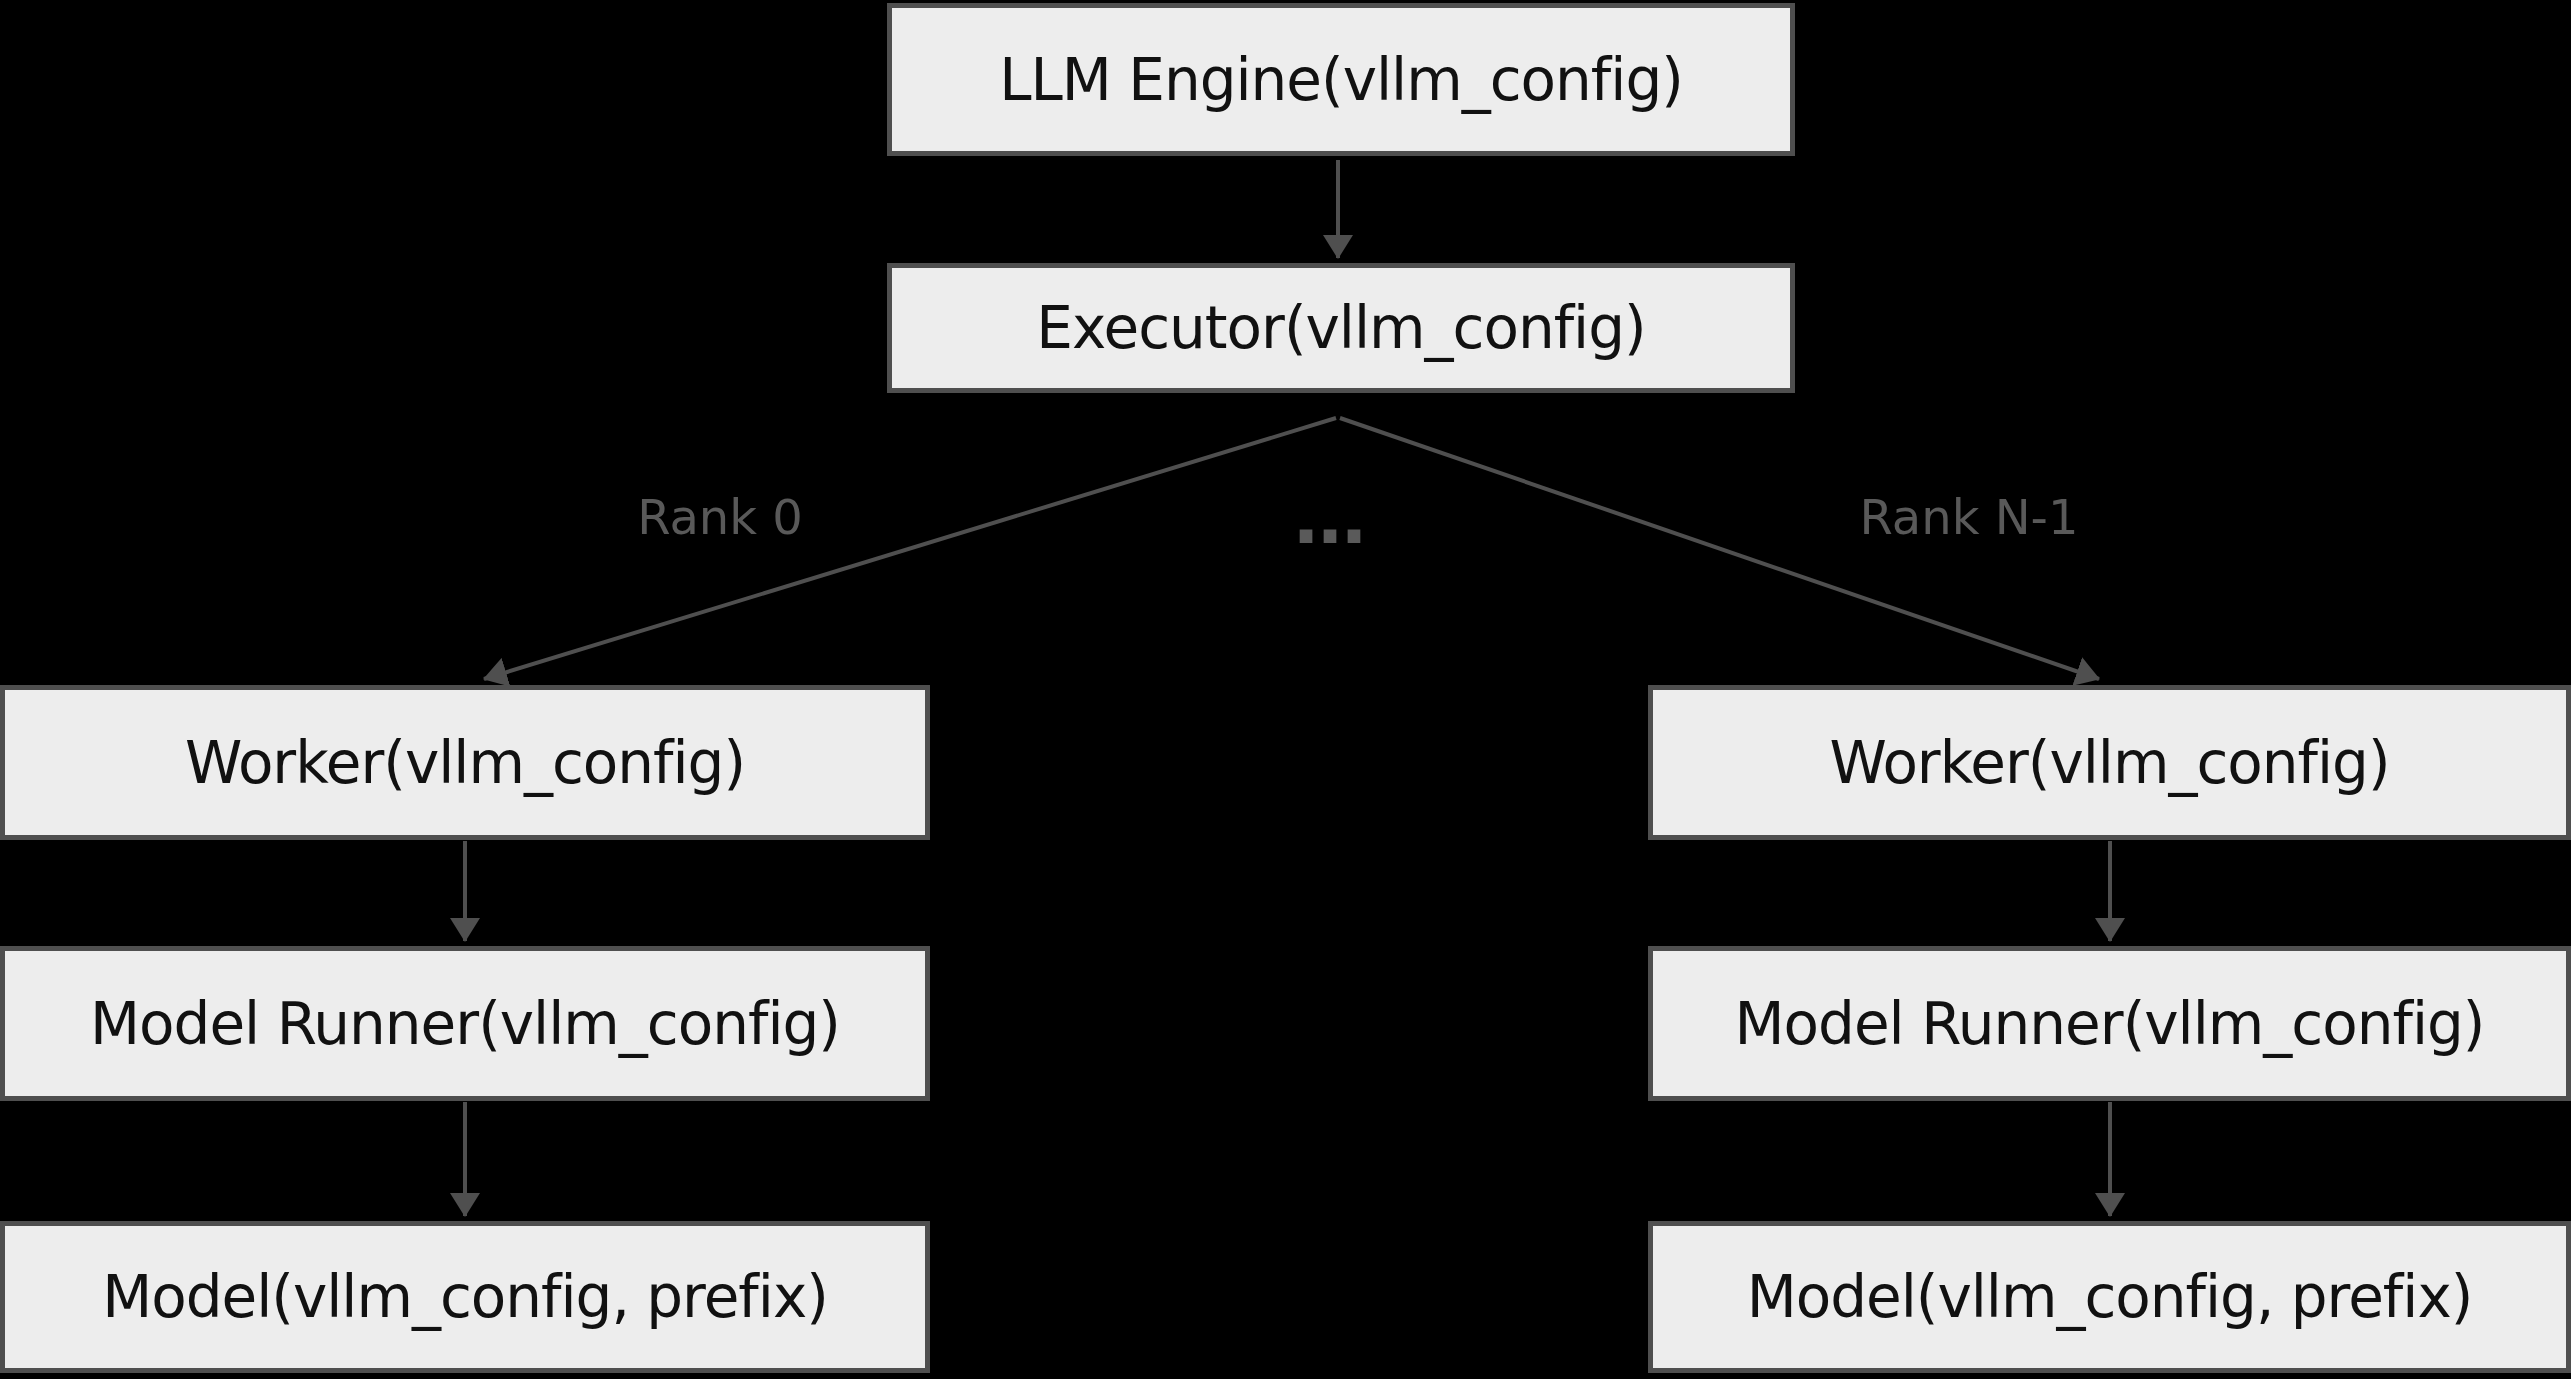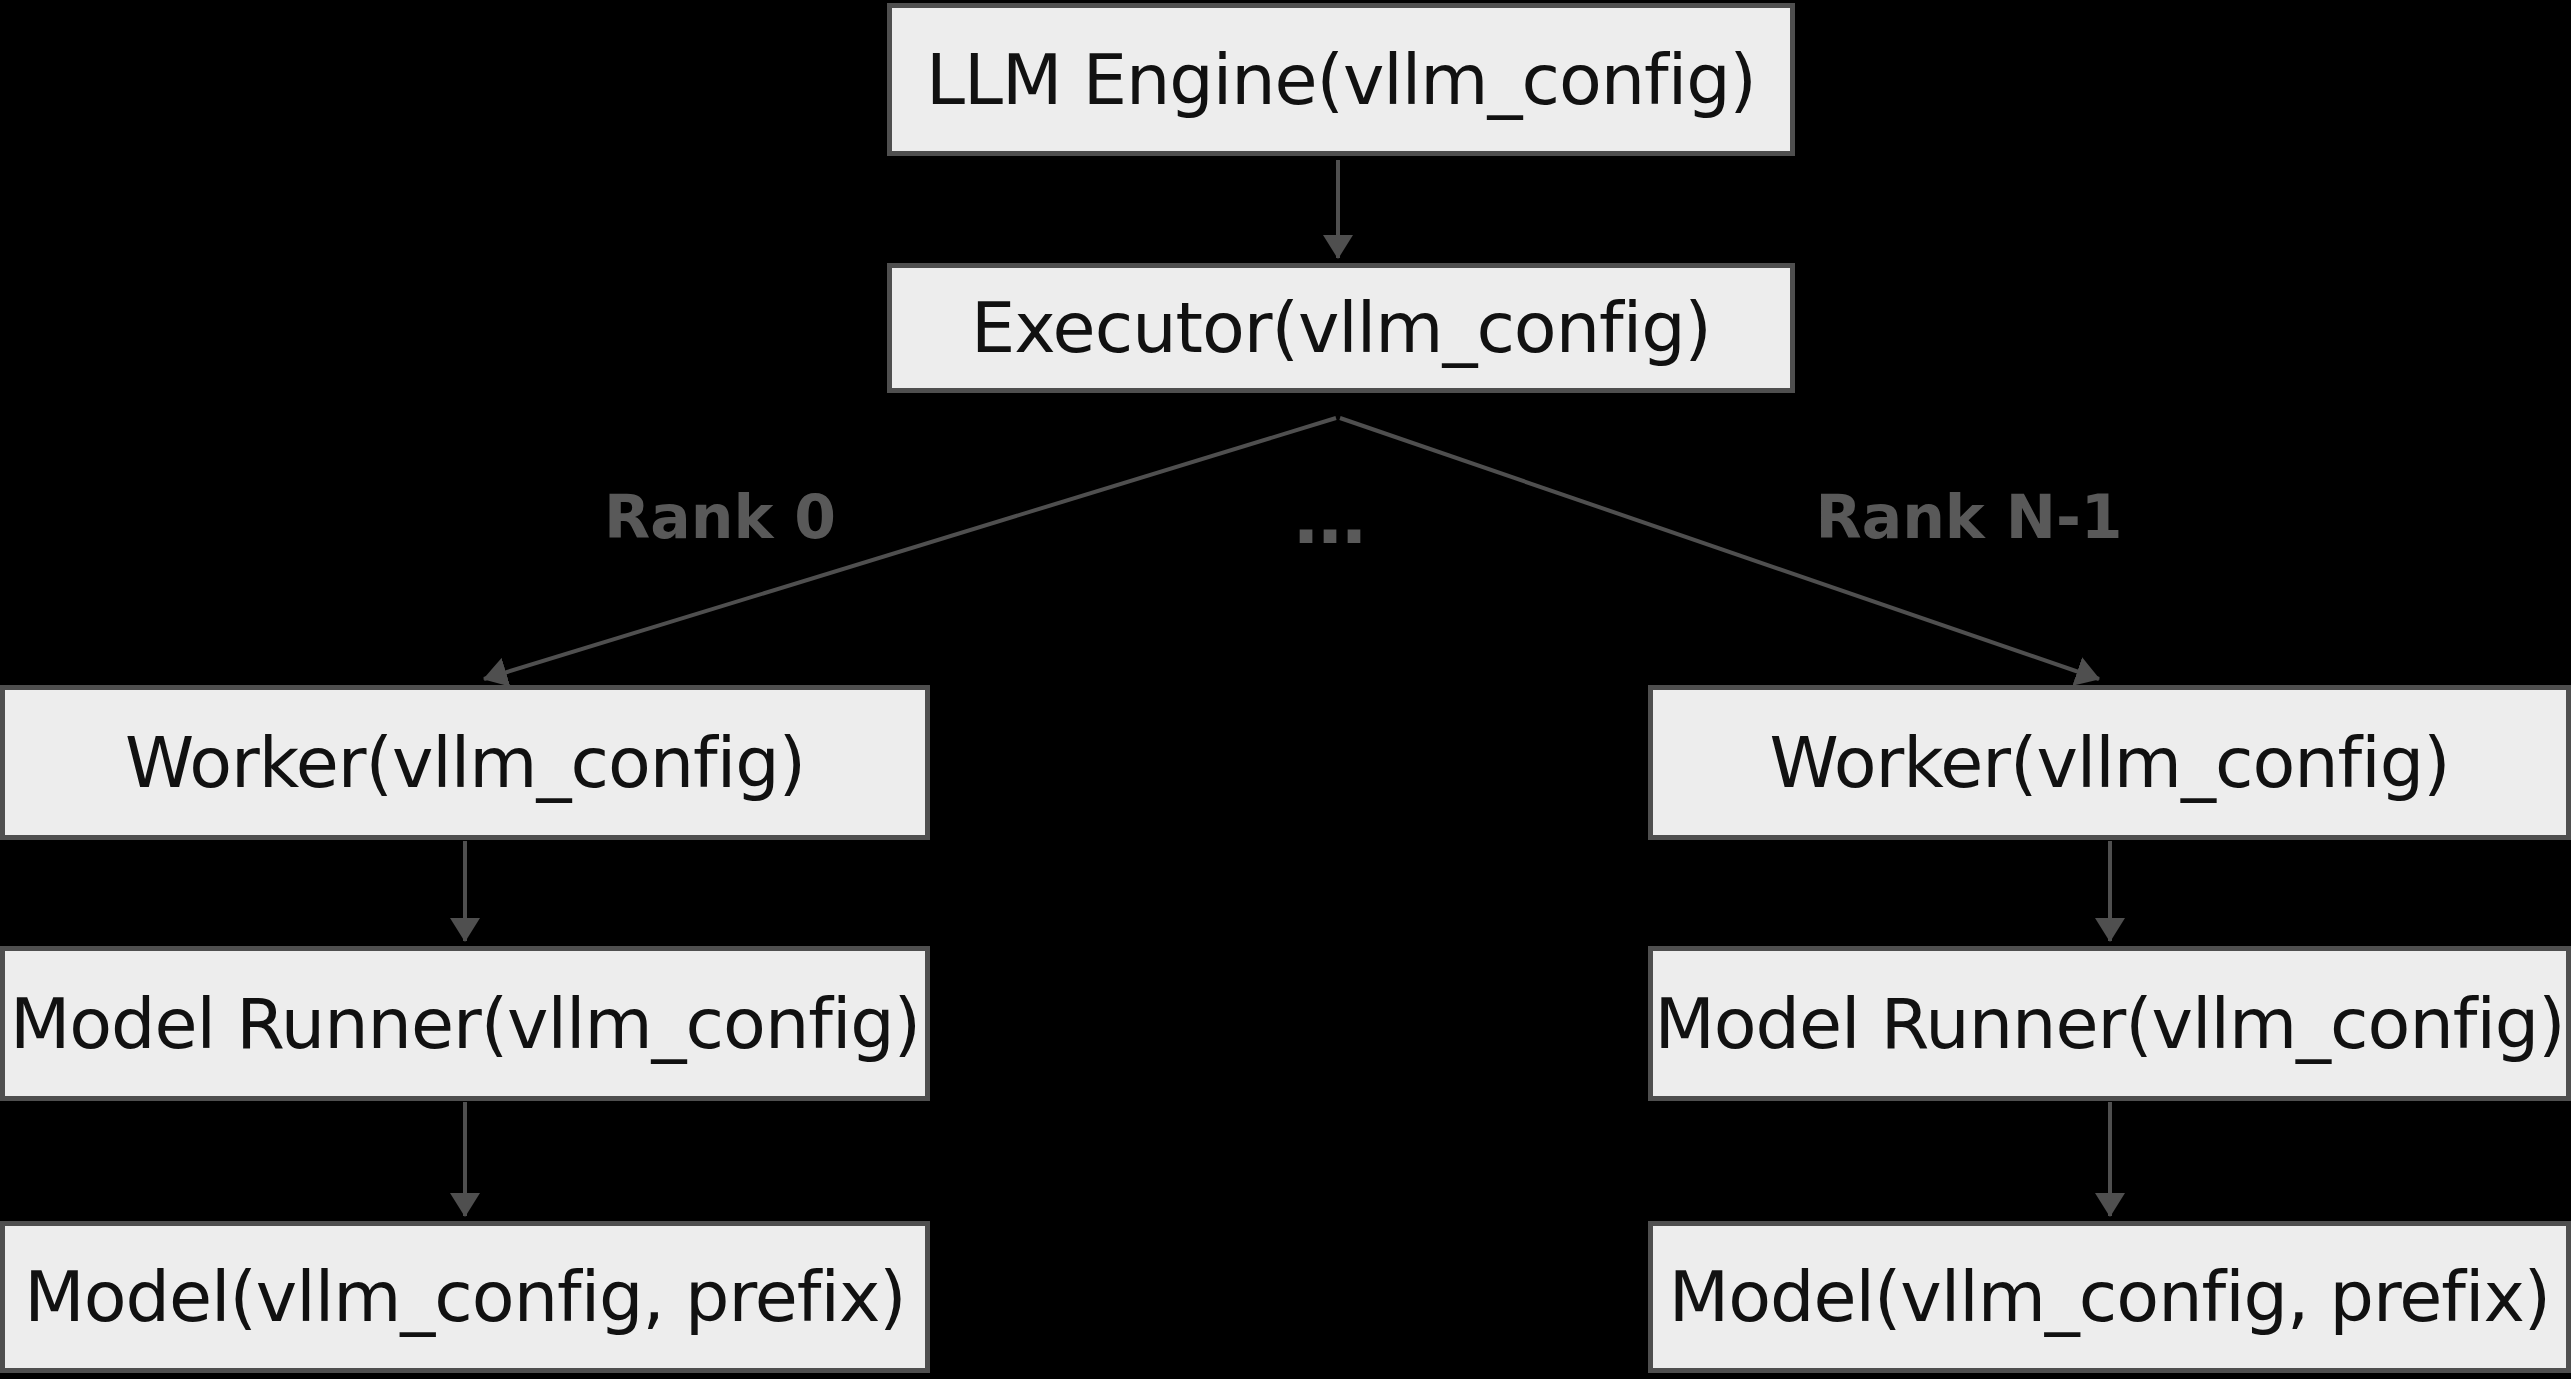--- a/index.html
+++ b/index.html
@@ -32,32 +32,32 @@
     position: absolute;
     box-sizing: border-box;
     background: #ededed;
     border: 5px solid #4f4f4f;
     display: flex;
     align-items: center;
     justify-content: center;
   }
   .node-label {
     color: #111111;
-    font-size: 70px;
+    font-size: 58px;
     font-weight: 500;
     letter-spacing: -1px;
     white-space: nowrap;
     line-height: 1;
   }
   .edge-label {
     position: absolute;
     transform: translate(-50%, -50%);
     color: #595959;
-    font-size: 60px;
-    font-weight: 700;
+    font-size: 48px;
+    font-weight: 400;
     white-space: nowrap;
     line-height: 1;
   }
   .edge-dots {
     position: absolute;
     transform: translateX(-50%);
     color: #5a5a5a;
     font-size: 72px;
     font-weight: 700;
     letter-spacing: 2px;

